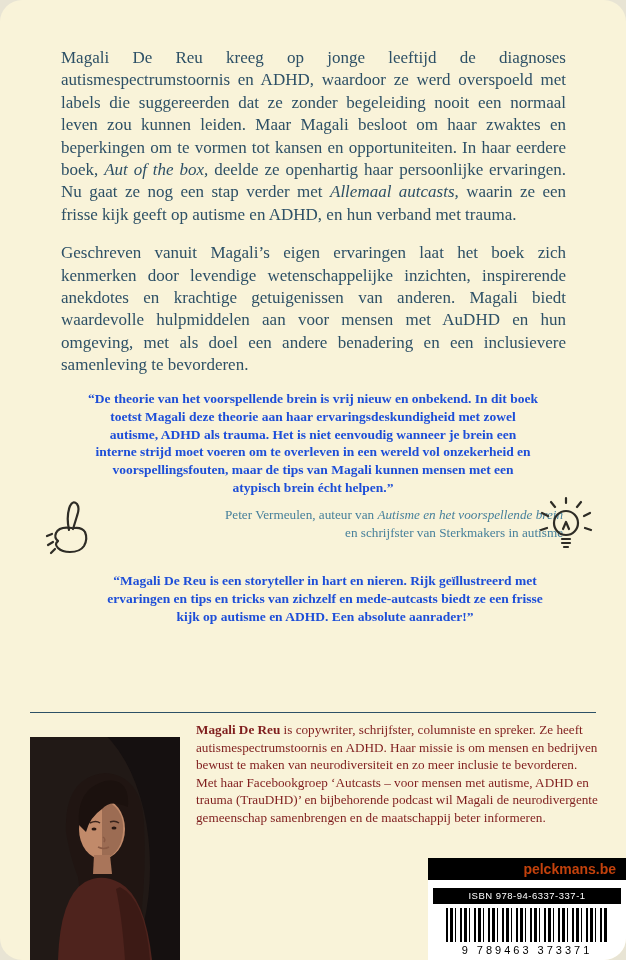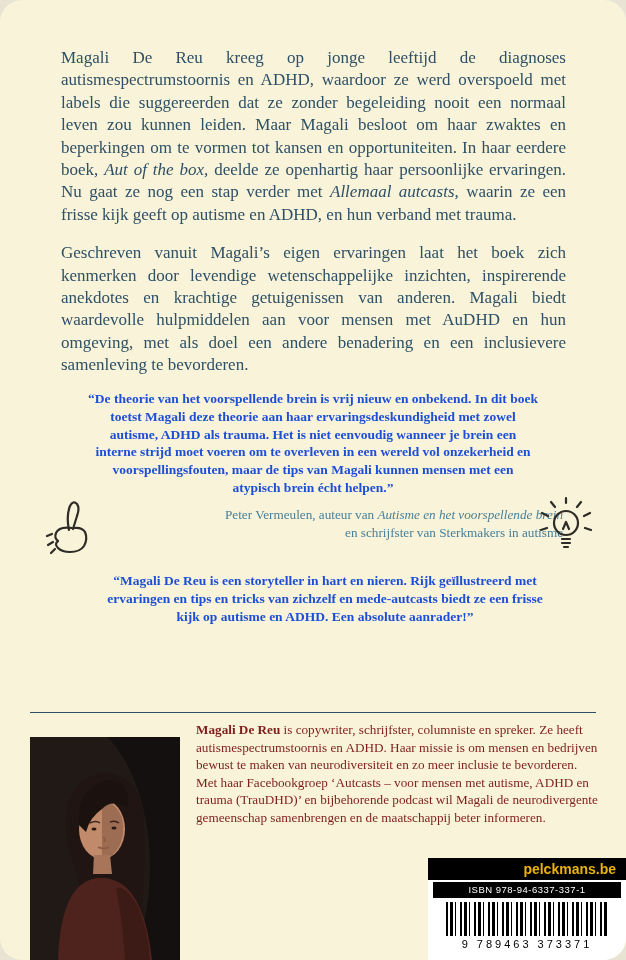--- a/index.html
+++ b/index.html
@@ -48,32 +48,32 @@
   .photo { position:absolute; left:30px; top:737px; }
 
   .bio {
     position:absolute; left:196px; top:721px; width:404px;
     color:#7f1d1d; font-size:13.2px; line-height:17.6px;
     text-align:left; margin:0;
   }
 
   .publisher-bar {
     position:absolute; left:428px; top:858px; width:198px; height:34px;
-    background:#000; color:#eab308;
+    background:#000; color:#c2410c;
     font-family:"Liberation Sans", sans-serif;
     font-weight:bold; font-size:14px; line-height:22px;
     text-align:right; padding-right:10px; box-sizing:border-box;
   }
 
   .isbn-box {
     position:absolute; left:428px; top:880px; width:198px; height:80px;
     background:#ffffff;
   }
   .isbn-strip {
-    margin:2px 5px 0;
+    margin:8px 5px 0;
     background:#000; color:#fff;
     font-family:"Liberation Sans", sans-serif;
     font-size:9.5px; line-height:16px; height:16px;
     text-align:center; letter-spacing:0.5px;
   }
   .barcode-bars {
     height:34px; margin:4px 18px 0;
     background:repeating-linear-gradient(90deg,
       #000 0 2px, #fff 2px 4px,
       #000 4px 7px, #fff 7px 9px,

